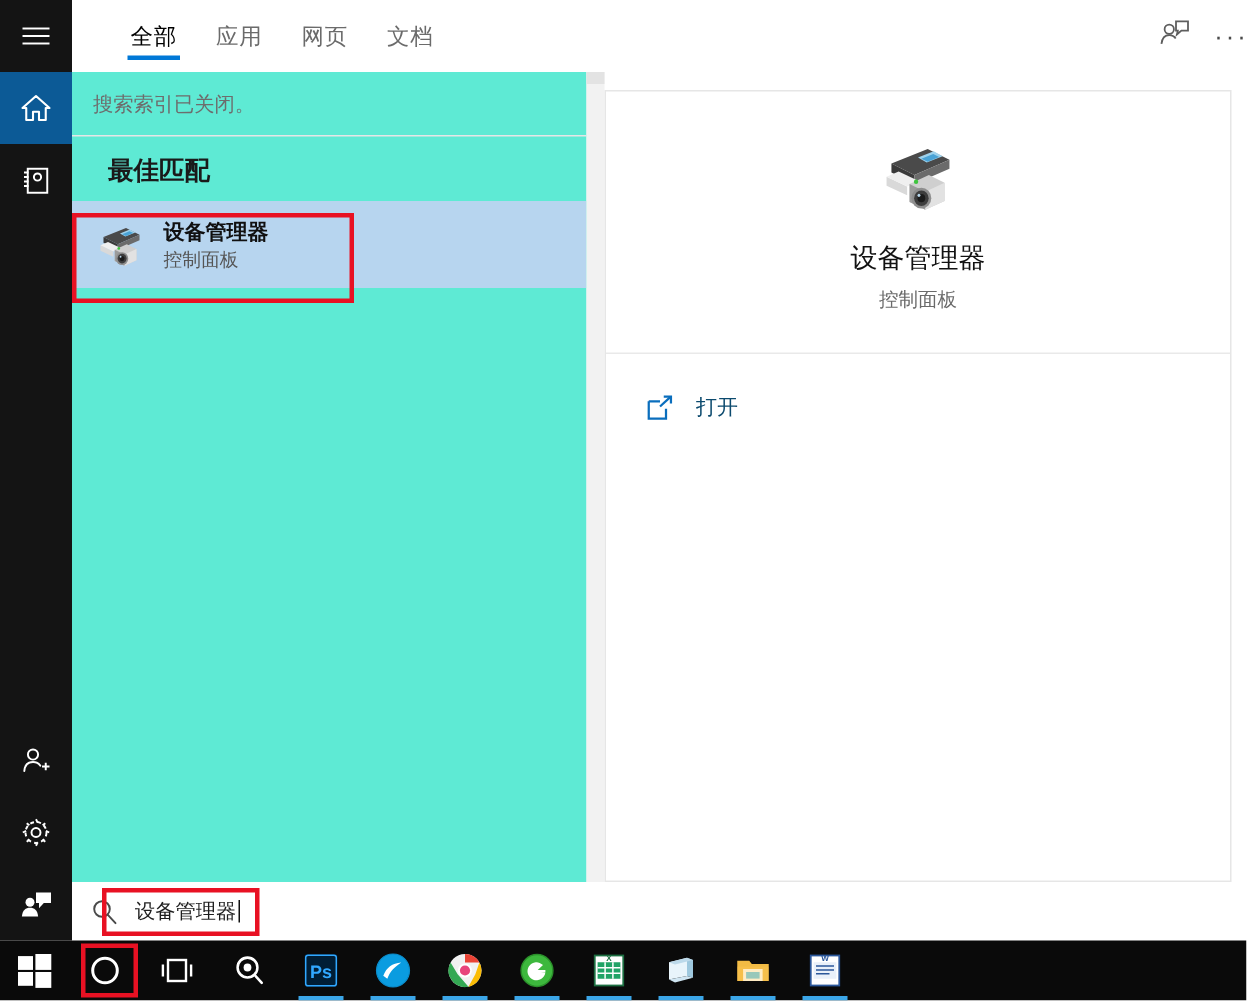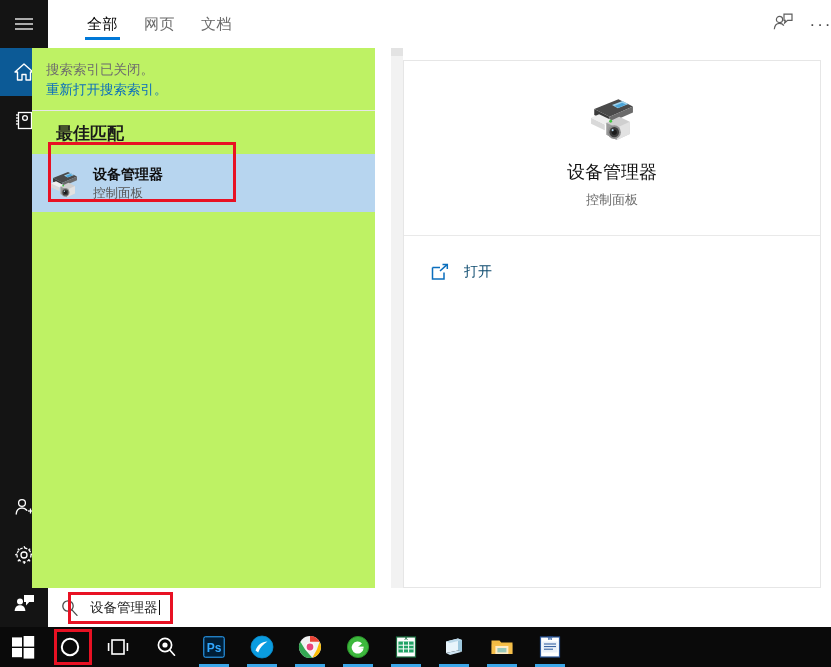--- a/index.html
+++ b/index.html
@@ -47,22 +47,22 @@
     margin-left:auto; display:flex; align-items:center; gap:4px; padding-right:14px;
   }
   .tb-icon {
     width:34px; height:34px; display:flex; align-items:center; justify-content:center;
     color:#5e5e5e;
   }
   .dots { letter-spacing:2px; font-size:17px; color:#4a4a4a; line-height:1; }
 
   
   .results {
-    position:absolute; left:32px; top:48px; width:343px; height:540px;
-    background:#bef264; overflow:hidden;
+    position:absolute; left:48px; top:48px; width:343px; height:540px;
+    background:#5eead4; overflow:hidden;
   }
   .notice { padding:12px 14px 10px 14px; }
   .notice-line { font-size:13.5px; color:#6d6d6d; line-height:20px; }
   .notice-link { font-size:13.5px; color:#0a6ebd; line-height:20px; }
   .divider { height:1px; background:#e6e6e6; margin:0; }
 
   .section-head {
     font-size:17px; font-weight:bold; color:#1a1a1a;
     padding:11px 14px 9px 24px;
   }
@@ -218,20 +218,23 @@
           <path d="M1.6 18 C2 13.6 4.2 12.2 7 12.2 C9.8 12.2 12 13.6 12.4 18 Z" fill="#ffffff"></path>
         </svg>
       </span>
     </div>
   </div>
 
   <div class="topbar">
     <div class="tabs">
       <div class="tab active">
         <span>全部</span>
+      </div>
+      <div class="tab">
+        <span>应用</span>
       </div>
       <div class="tab">
         <span>网页</span>
       </div>
       <div class="tab">
         <span>文档</span>
       </div>
     </div>
     <div class="topbar-right">
       <div class="tb-icon">
@@ -248,21 +251,20 @@
       <div class="tb-icon">
         <span class="dots">···</span>
       </div>
     </div>
   </div>
 
   <div class="results">
 
     <div class="notice">
       <div class="notice-line">搜索索引已关闭。</div>
-      <div class="notice-link">重新打开搜索索引。</div>
     </div>
     <div class="divider"></div>
 
     <div class="section-head">最佳匹配</div>
 
     <div class="best-row">
       <span class="best-icon">
         <svg width="36" height="36" viewBox="0 0 36 36">
 
           <path d="M7 13 L22 7 L31 11.5 L16.5 17.8 Z" fill="#4a4a4a"></path>

